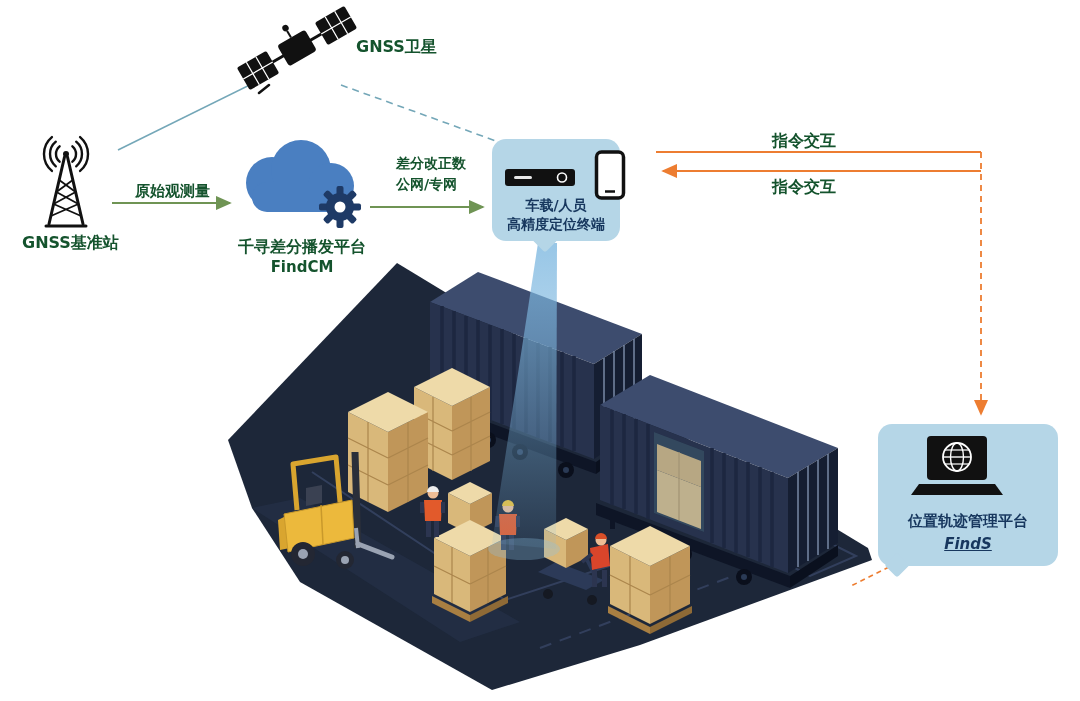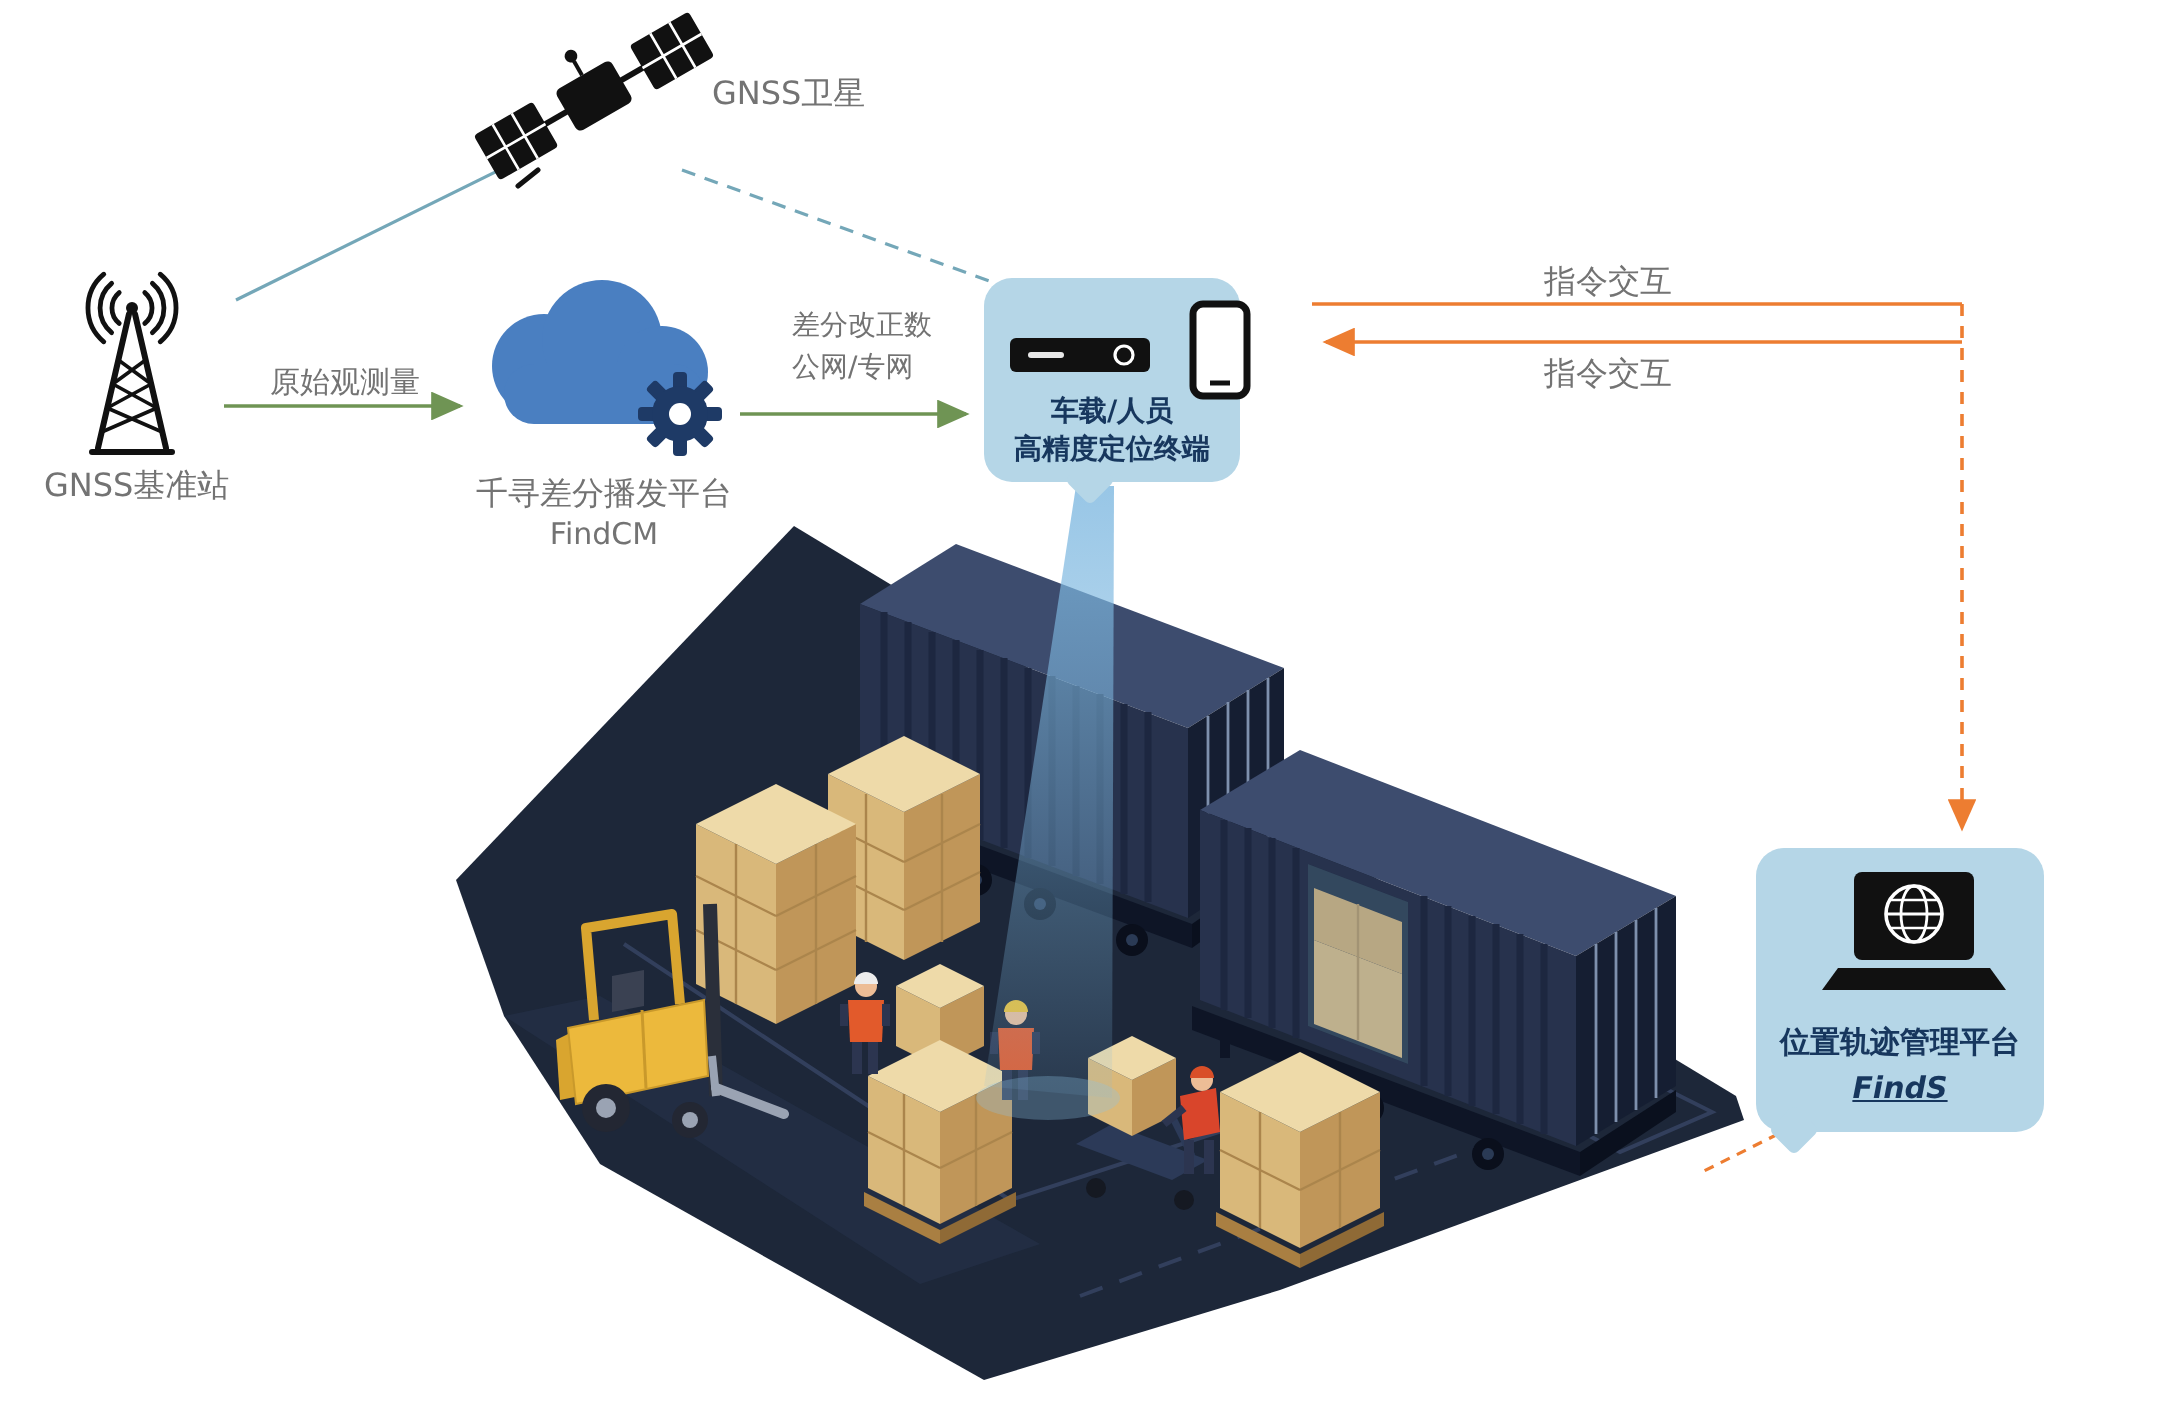--- a/index.html
+++ b/index.html
@@ -1,19 +1,19 @@
 <!DOCTYPE html>
 <html style="--accent-orange: #ed7d31; --arrow-green: #6f9454; --line-teal: #74a7b8; --card-blue: #b5d6e7; --card-text: #17375e; --cloud-blue: #4a7fc1; --gear-navy: #1e3a66; --floor-navy: #1d2739; --container-navy: #27324d; --box-tan: #d9b87a; --forklift-yellow: #ecb93c;"><head>
 <meta charset="utf-8">
 <style>
   html,body{margin:0;padding:0;}
   body{width:1080px;height:701px;background:#fff;font-family:"DejaVu Sans","Liberation Sans",sans-serif;}
   .stage{position:relative;width:1080px;height:701px;overflow:hidden;background:#fff;}
   .layer{position:absolute;left:0;top:0;}
-  .lbl{position:absolute;color:#737373;font-weight:400;white-space:nowrap;line-height:1.2;}
+  .lbl{position:absolute;color:#14532d;font-weight:700;white-space:nowrap;line-height:1.2;}
   .card{position:absolute;background:var(--card-blue,#b5d6e7);border-radius:14px;}
   .tail{position:absolute;width:18px;height:18px;background:var(--card-blue,#b5d6e7);transform:rotate(45deg);border-radius:3px;}
   .card-icon{position:absolute;}
   .card-line{position:absolute;left:0;right:0;text-align:center;color:var(--card-text,#17375e);font-weight:700;}
   .u{text-decoration:underline;font-style:italic;}
 </style>
 </head>
 <body>
 
 <div class="stage">
@@ -237,21 +237,21 @@
       <rect x="10" y="11" width="18" height="3" rx="1.5" fill="#e8e8e8"></rect>
     </svg>
     <svg class="card-icon" style="left:102px;top:11px;" width="32" height="50" viewBox="0 0 32 50">
       <rect x="2.5" y="2" width="27" height="46" rx="5" fill="#fff" stroke="#111" stroke-width="3.5"></rect>
       <line x1="11" y1="41.5" x2="21" y2="41.5" stroke="#111" stroke-width="2.5"></line>
     </svg>
     <div class="card-line" style="top:58px;font-size:14px;">车载/人员</div>
     <div class="card-line" style="top:77px;font-size:14px;">高精度定位终端</div>
   </div>
 
-  <div class="card" style="left:878px;top:424px;width:144px;height:142px;">
+  <div class="card" style="left:878px;top:424px;width:180px;height:142px;">
     <div class="tail" style="left:10px;bottom:-8px;"></div>
     <svg class="card-icon" style="left:33px;top:10px;" width="92" height="66" viewBox="0 0 92 66">
       <rect x="16" y="2" width="60" height="44" rx="4" fill="#111"></rect>
       <circle cx="46" cy="23" r="14" fill="none" stroke="#fff" stroke-width="1.8"></circle>
       <ellipse cx="46" cy="23" rx="6.5" ry="14" fill="none" stroke="#fff" stroke-width="1.4"></ellipse>
       <line x1="32" y1="23" x2="60" y2="23" stroke="#fff" stroke-width="1.4"></line>
       <line x1="34" y1="16" x2="58" y2="16" stroke="#fff" stroke-width="1.2"></line>
       <line x1="34" y1="30" x2="58" y2="30" stroke="#fff" stroke-width="1.2"></line>
       <path d="M8,50H84L92,61H0Z" fill="#111"></path>
     </svg>

